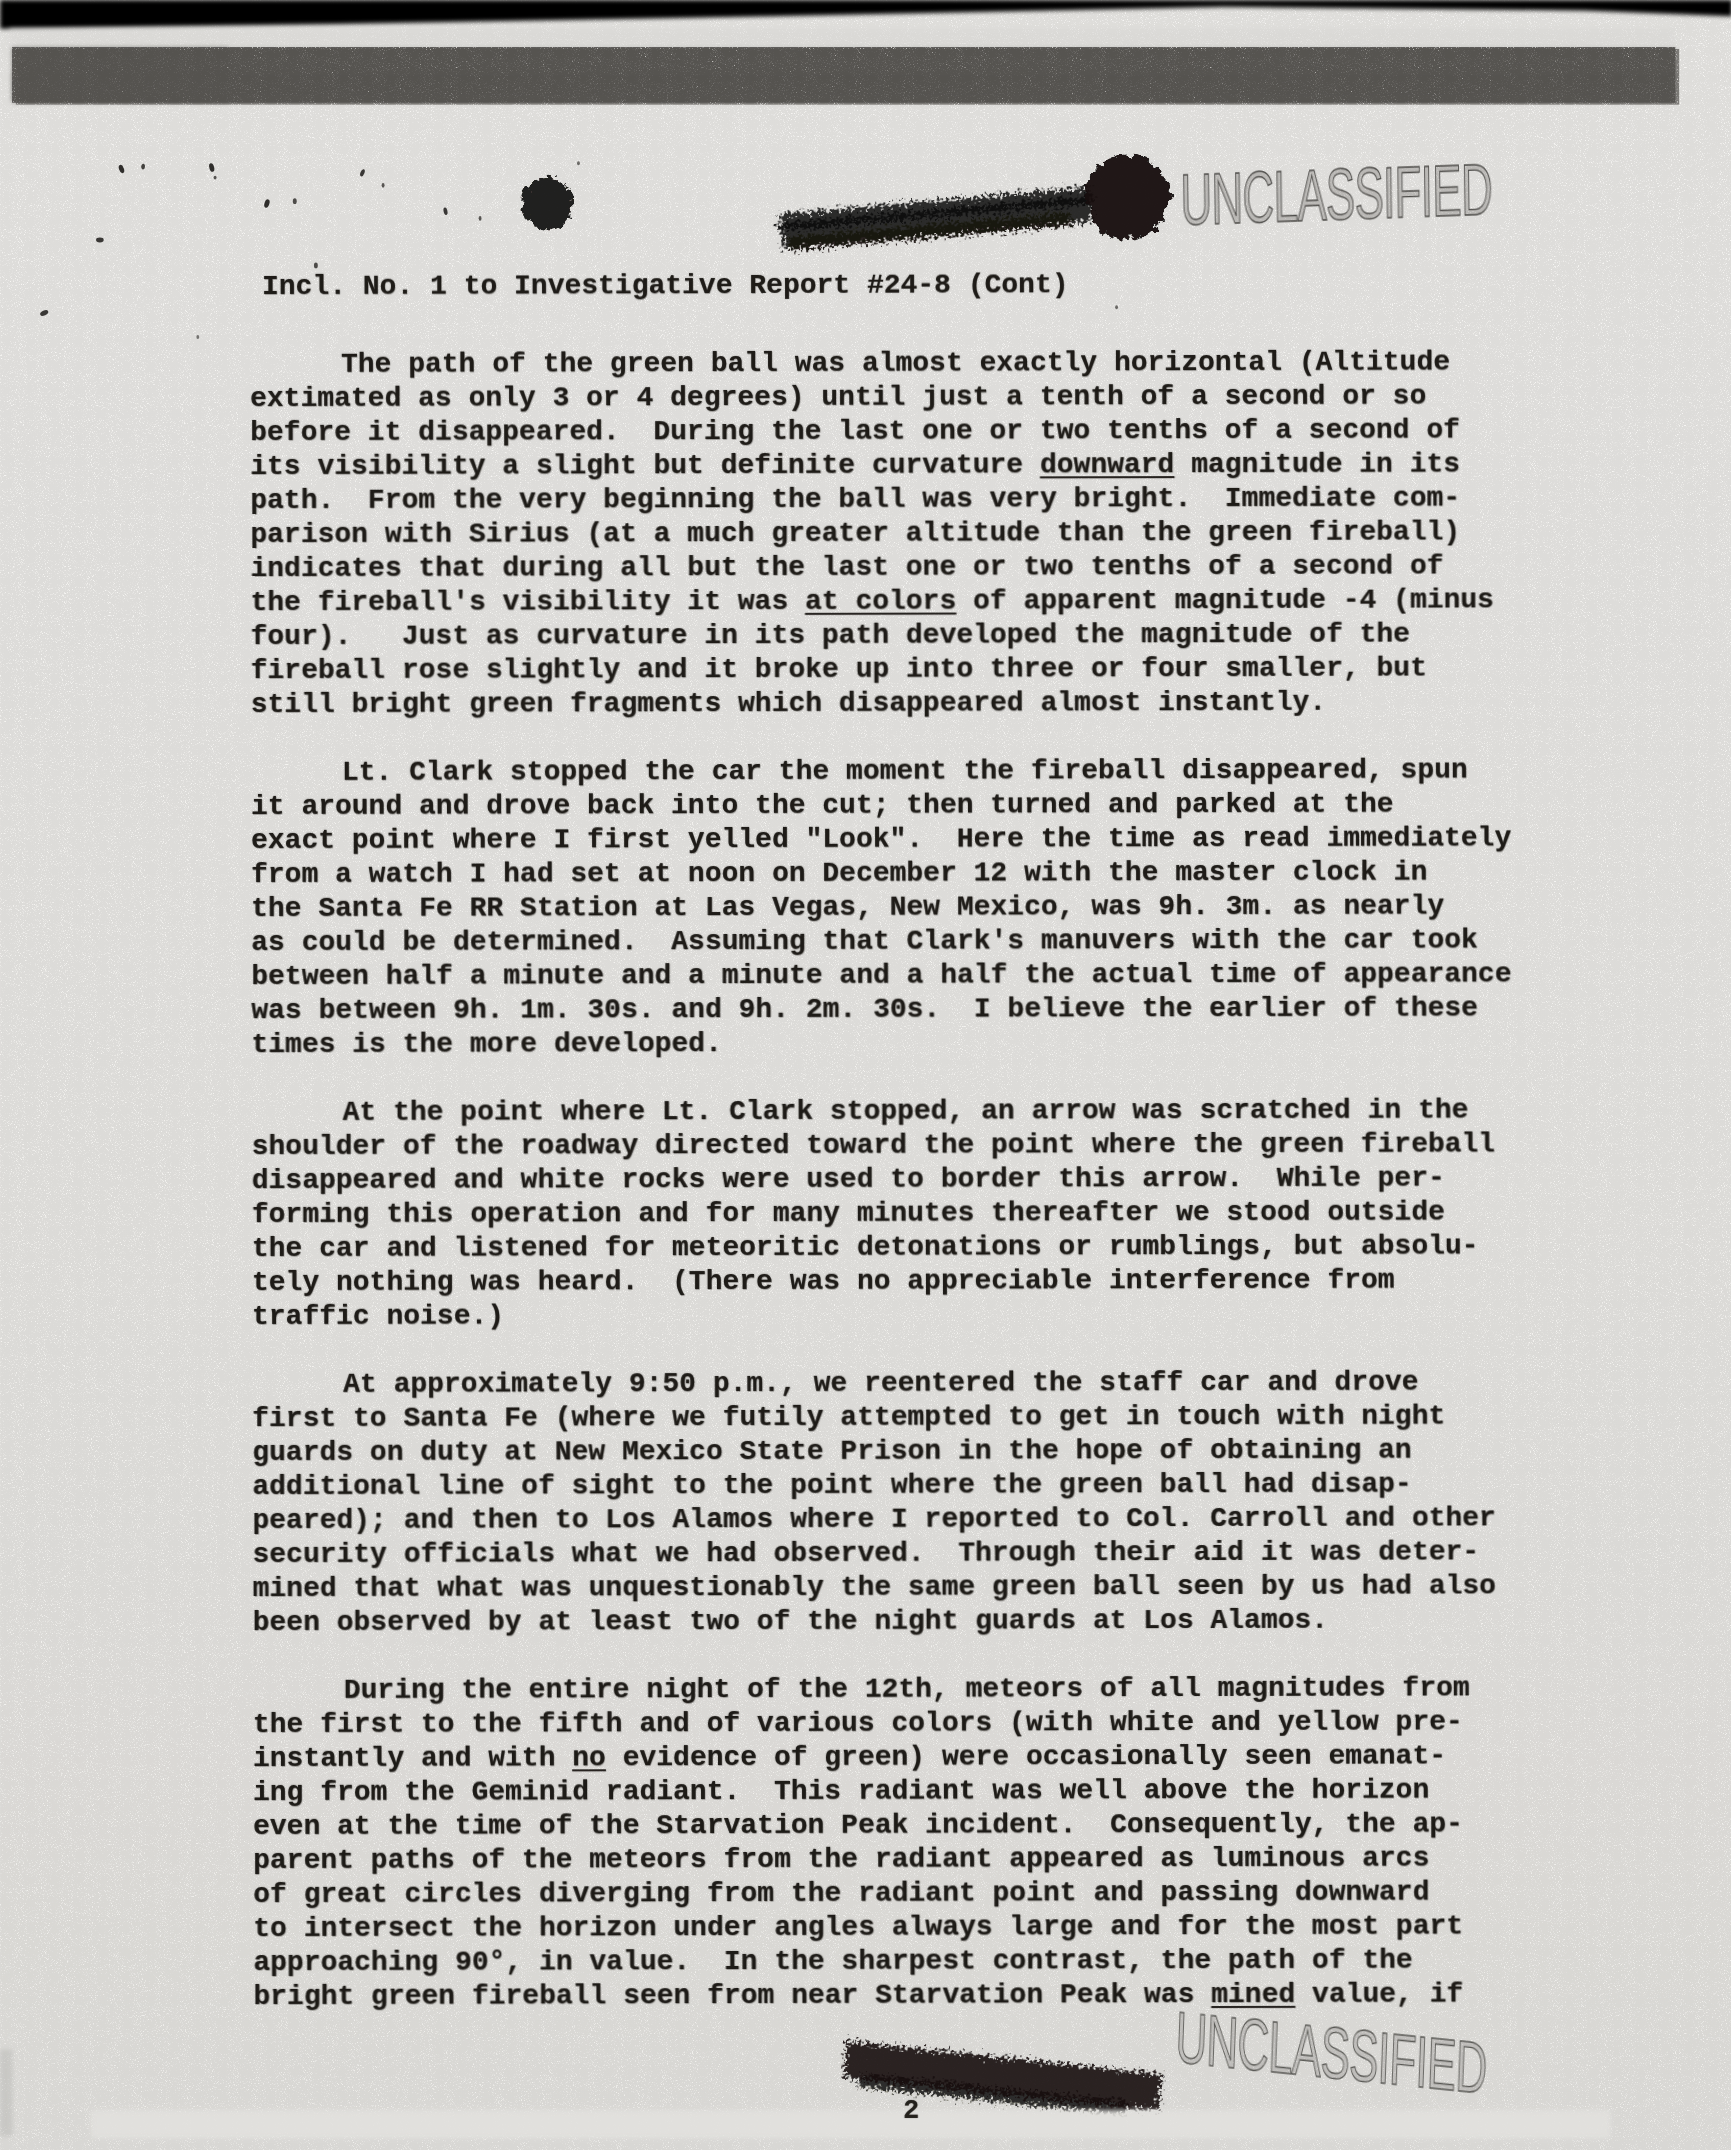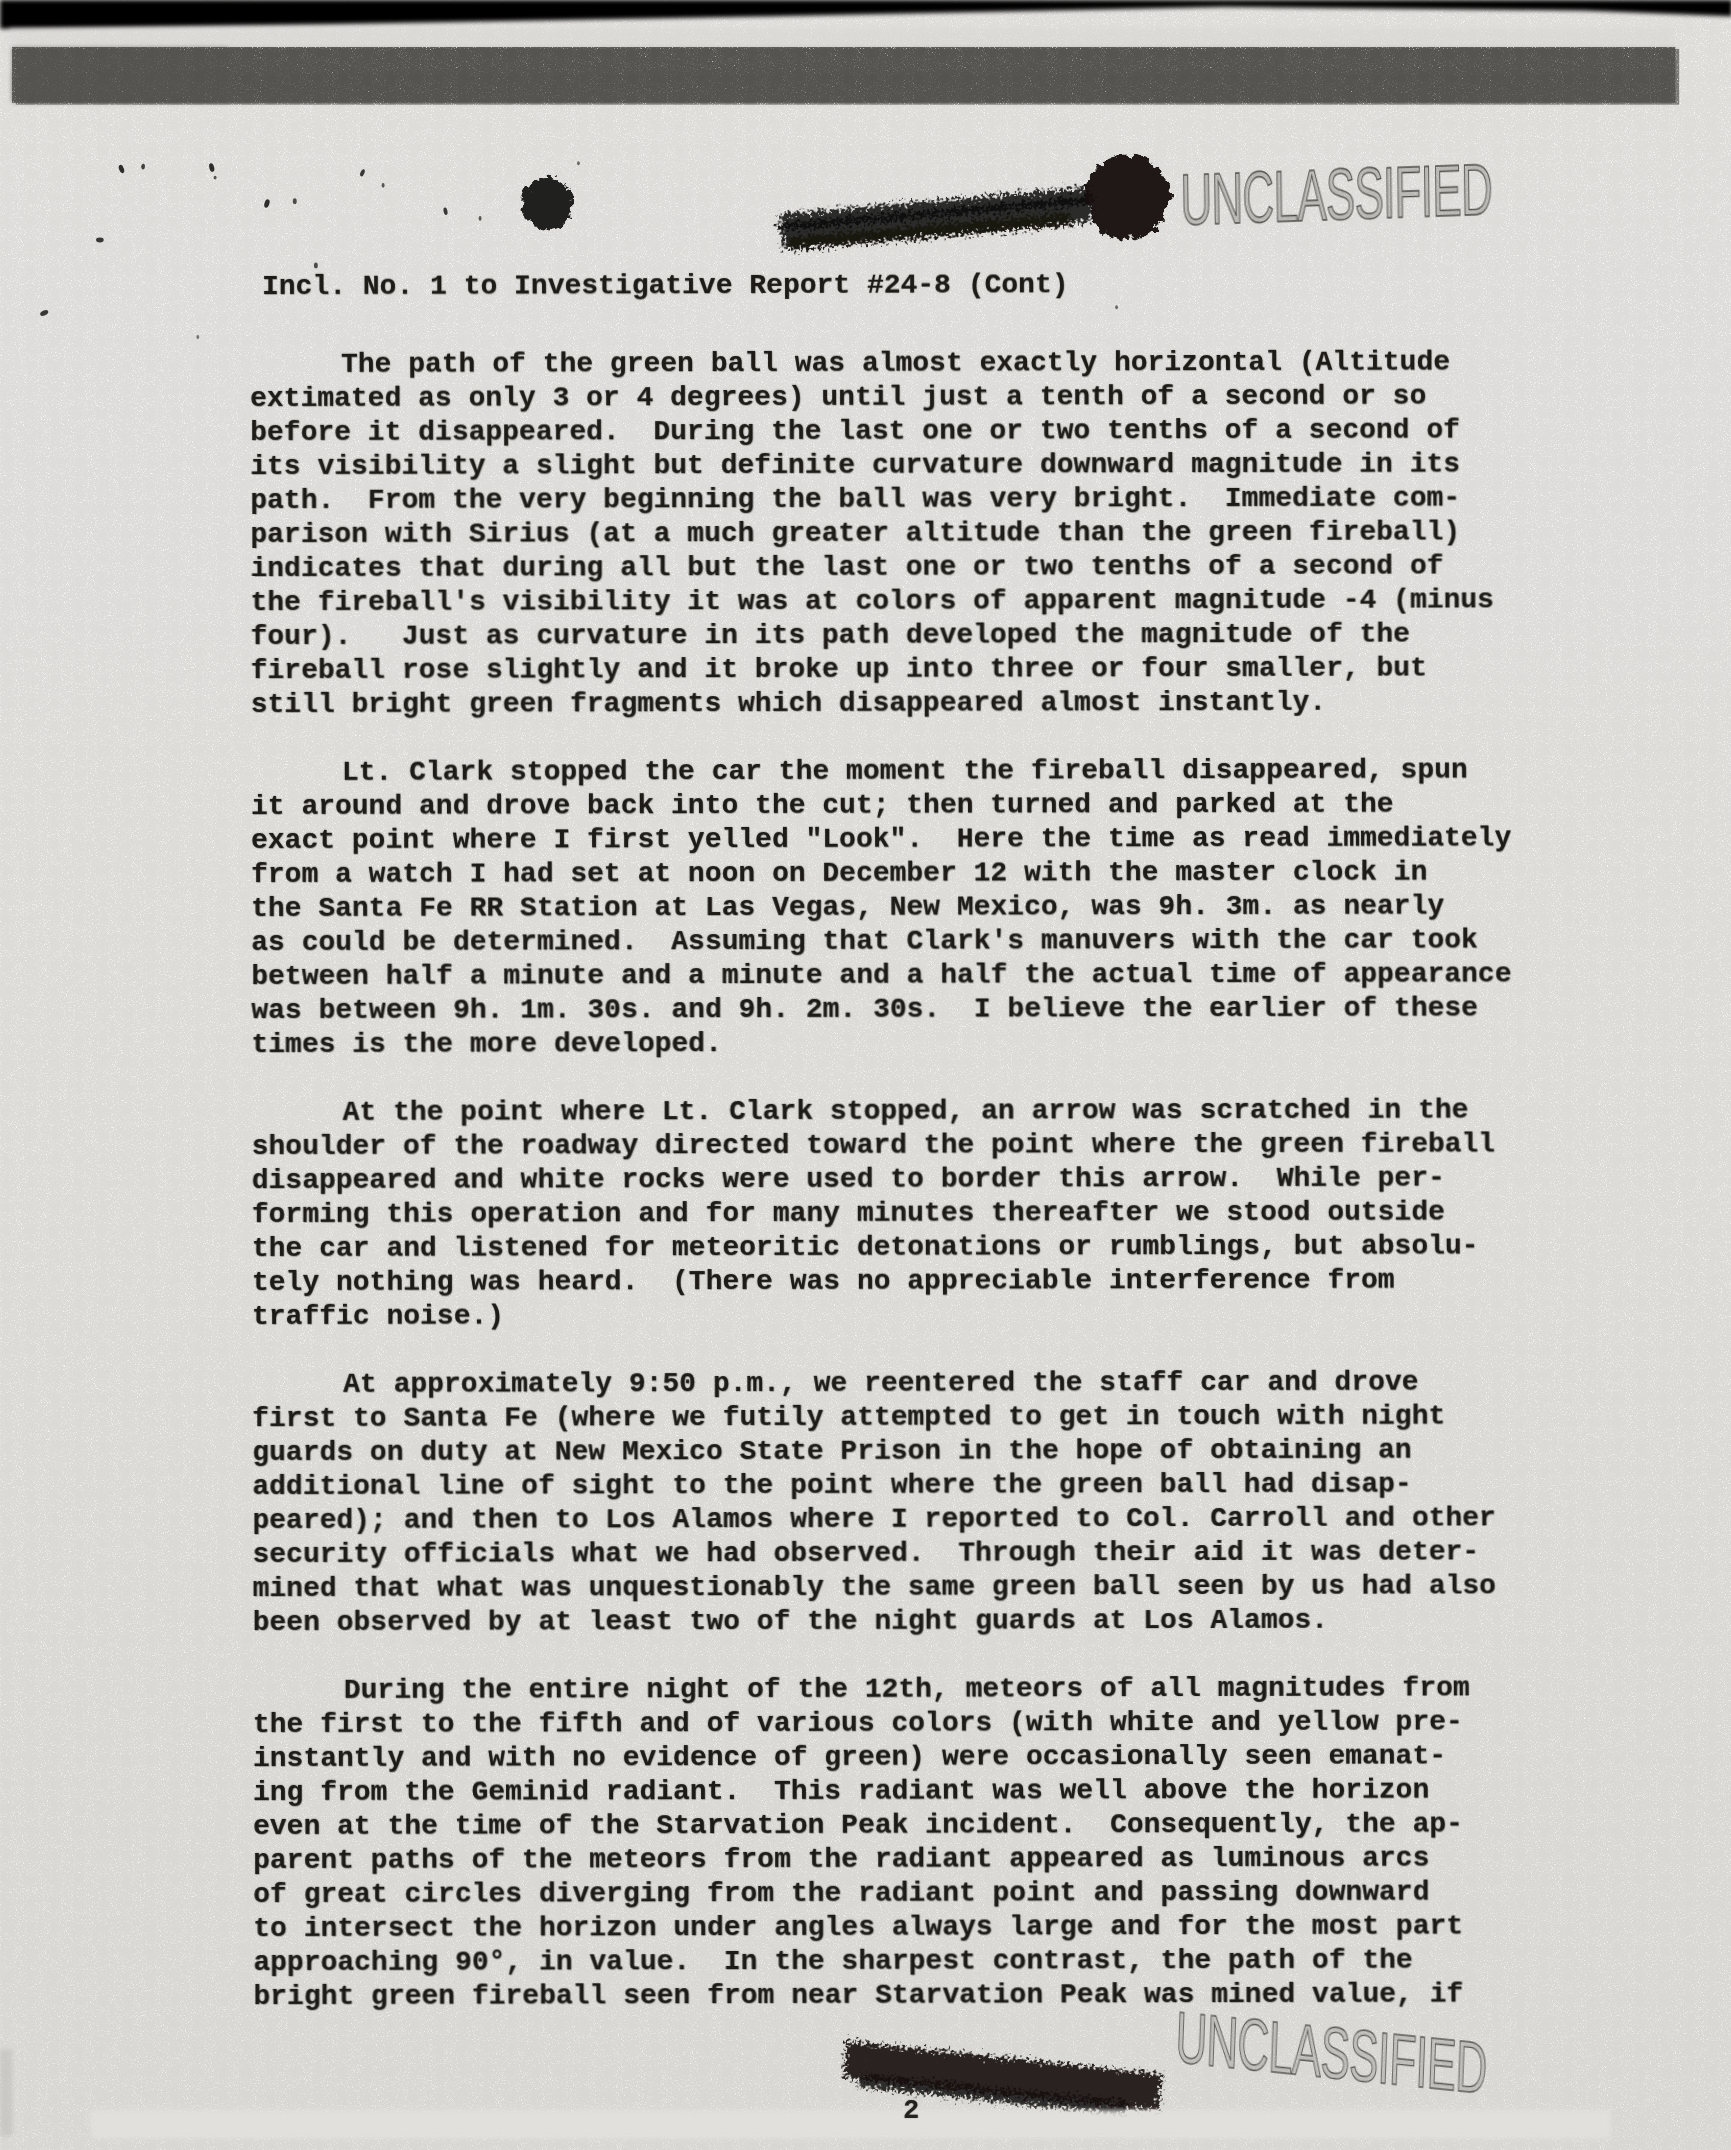--- a/index.html
+++ b/index.html
@@ -22,20 +22,21 @@
     mix-blend-mode:multiply;
     transform:rotate(-0.12deg);
     transform-origin:left top;
   }
   .header{left:262px;top:270px;white-space:pre;}
   .bodytext{left:250px;top:348px;width:1315px;}
   .para{margin:0 0 34px 0;}
   .line{white-space:pre;height:34px;}
   .line.first{padding-left:91px;}
   .u{
+    text-decoration:underline;
     text-decoration-thickness:2.4px;
     text-underline-offset:4.3px;
     text-decoration-color:rgba(30,26,22,.85);
   }
   .stamp{
     position:absolute;z-index:2;
     font-family:"Liberation Sans","DejaVu Sans",sans-serif;
     font-weight:400;
     font-size:73px;line-height:1;
     letter-spacing:-1px;

